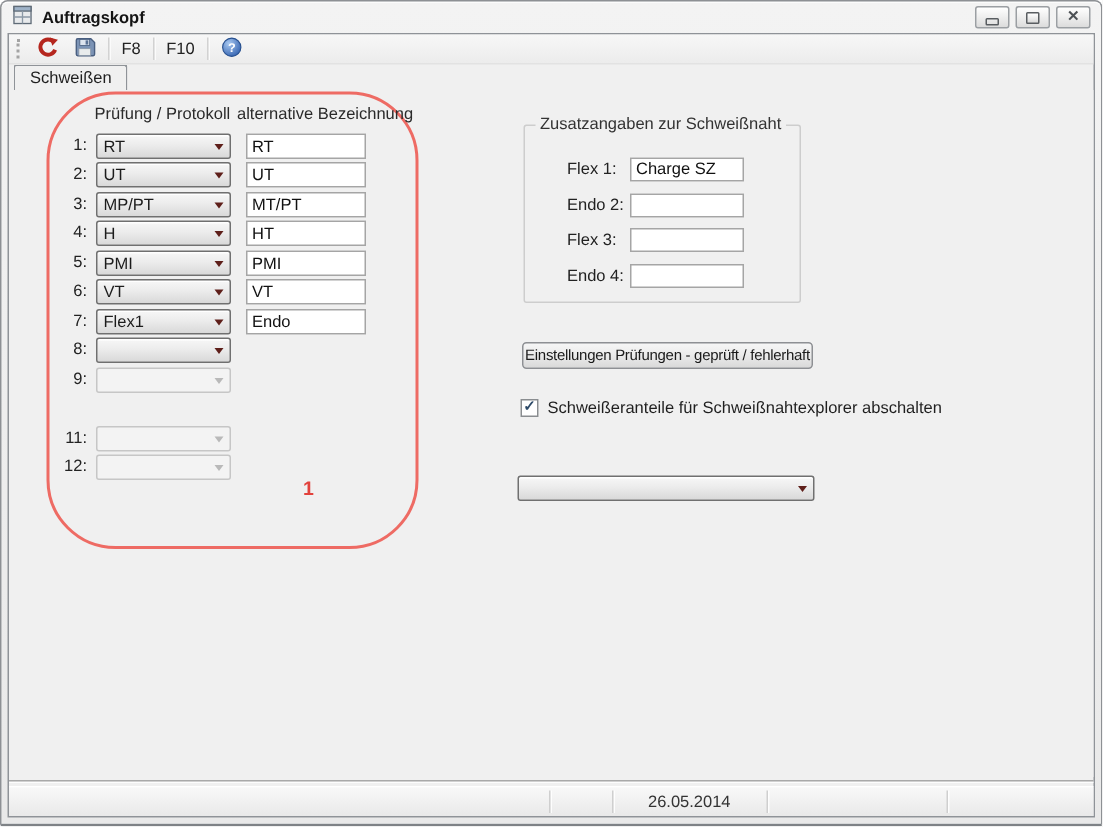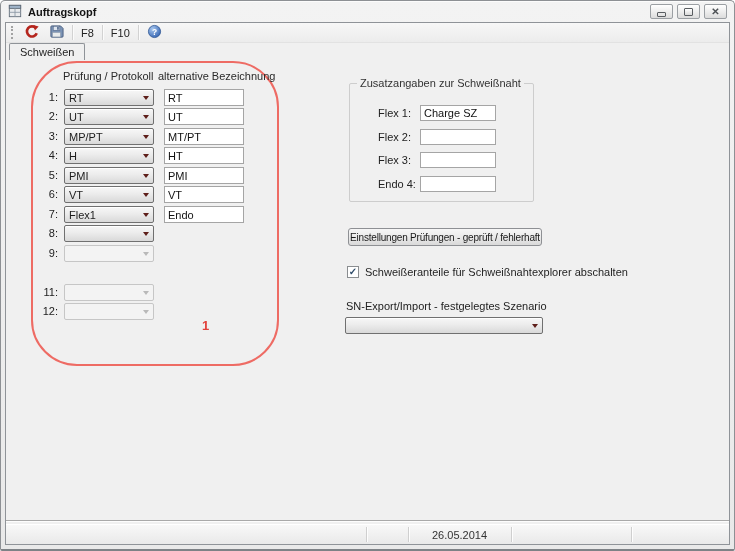--- a/index.html
+++ b/index.html
@@ -273,37 +273,36 @@
               <span class="arrow"></span>
             </span>
         </div>
       </div>
 
       <div class="groupbox">
         <span class="groupbox-title">Zusatzangaben zur Schweißnaht</span>
       </div>
       <span class="flex-label" style="top:47px">Flex 1:</span>
       <input class="flex-input" style="top: 45px;" value="Charge SZ">
-      <span class="flex-label" style="top:71px">Flex 2:</span>
+      <span class="flex-label" style="top:71px">Endo 2:</span>
       <input class="flex-input" style="top: 69px;" value="">
       <span class="flex-label" style="top:94px">Flex 3:</span>
       <input class="flex-input" style="top: 92px;" value="">
       <span class="flex-label" style="top:118px">Endo 4:</span>
       <input class="flex-input" style="top: 116px;" value="">
 
       <div class="push-btn">Einstellungen Prüfungen - geprüft / fehlerhaft</div>
 
       <div class="checkbox-row">
         <span class="checkbox">
             <span class="checkmark">✓</span>
           </span>
         <span>Schweißeranteile für Schweißnahtexplorer abschalten</span>
       </div>
 
-      <div class="sn-label">SN-Export/Import - festgelegtes Szenario</div>
       <div class="sn-combo">
         <span class="combo-text"></span>
         <span class="arrow-zone">
             <span class="arrow"></span>
           </span>
       </div>
 
     </div>
 
     <div class="groove"></div>

